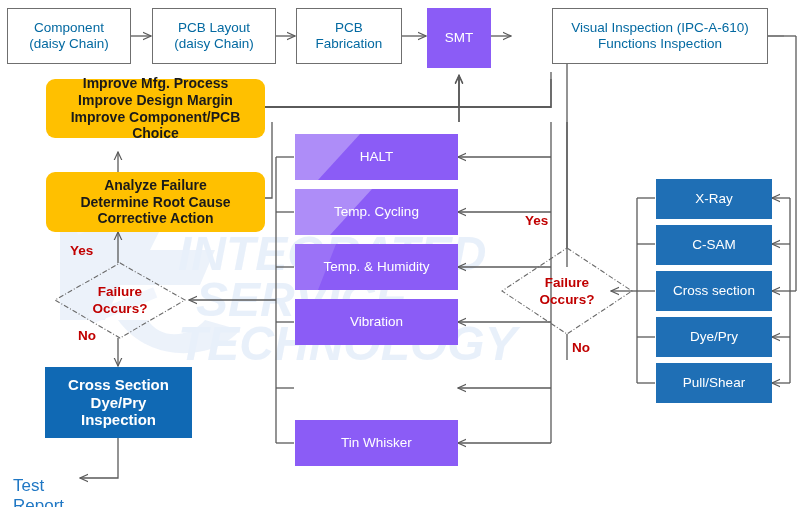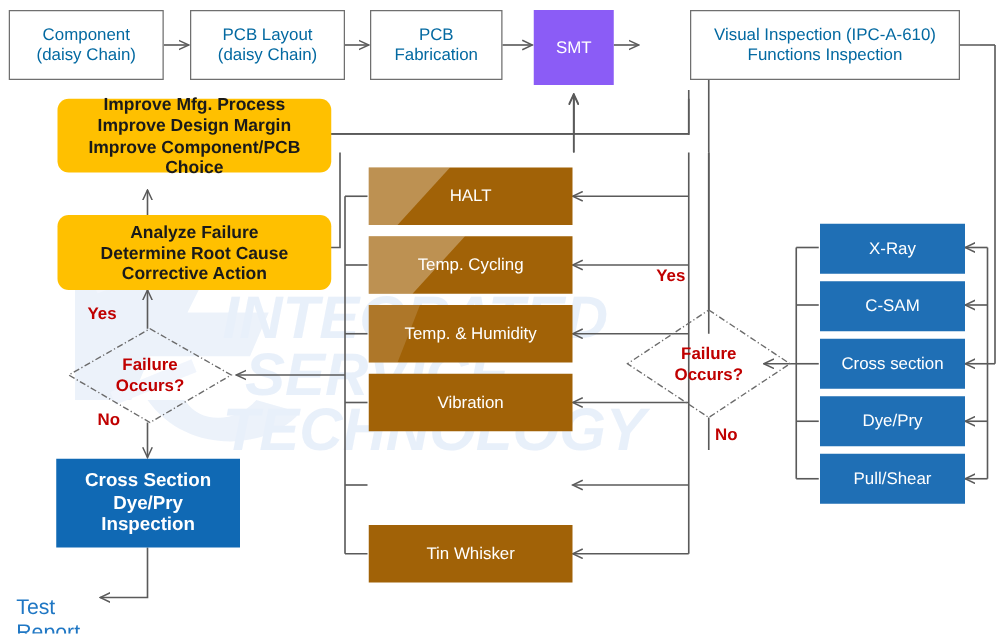--- a/index.html
+++ b/index.html
@@ -9,21 +9,21 @@
   
   #watermark{position:absolute;left:0;top:0;width:800px;height:507px;pointer-events:none;}
 
   
   .node{position:absolute;box-sizing:border-box;display:flex;align-items:center;
         justify-content:center;text-align:center;line-height:1.18;}
 
   .proc{background:#ffffff;border:1px solid #6f6f6f;color:#0369a1;font-size:13.5px;}
   .smt{background:#8b5cf6;color:#ffffff;font-size:13.5px;border:0;}
   .orange{background:#ffc000;border-radius:9px;color:#1a1a1a;font-weight:bold;font-size:14px;margin-left:32px;}
-  .green{background:#a16207;color:#ffffff;font-size:13.5px;}
+  .green{background:#8b5cf6;color:#ffffff;font-size:13.5px;}
   .green .txt{position:relative;z-index:3;}
   .bluebox{background:#1f6fb5;color:#ffffff;font-size:13.5px;}
   .darkblue{background:#1069b4;color:#ffffff;font-weight:bold;font-size:15px;}
   .diamond-lbl{position:absolute;color:#c00000;font-weight:bold;font-size:13.5px;
                text-align:center;line-height:1.25;z-index:4;}
   .yn{position:absolute;color:#c00000;font-weight:bold;font-size:13.5px;z-index:4;}
   .testreport{position:absolute;color:#1f77c4;font-size:17px;line-height:1.2;z-index:4;}
 
   svg.lines{position:absolute;left:0;top:0;width:800px;height:507px;overflow:visible;}
   .ln{stroke:#5a5a5a;stroke-width:1.3;fill:none;}

